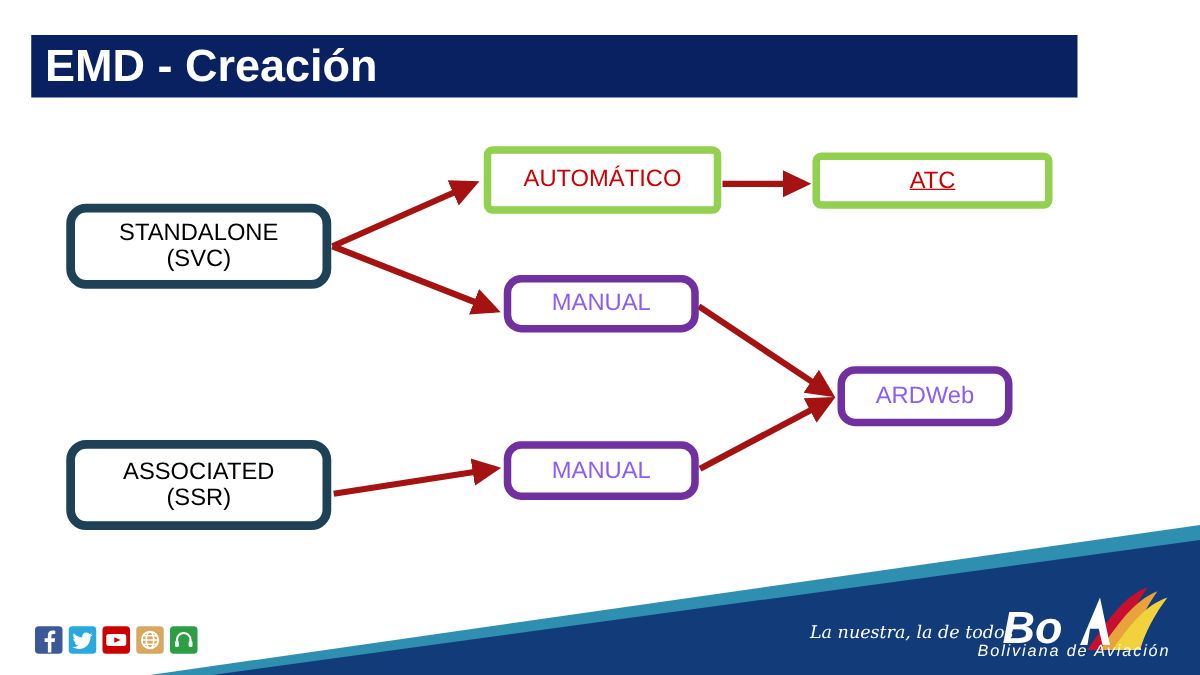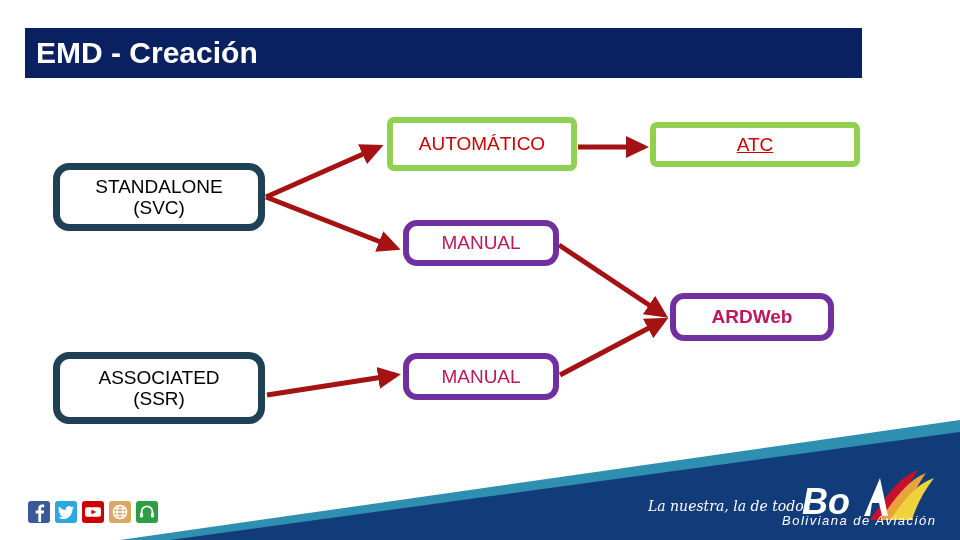--- a/index.html
+++ b/index.html
@@ -27,21 +27,21 @@
     height: 50px;
     background: #0A2161;
   }
   .title-text {
     position: absolute;
     left: 36px;
     top: 30px;
     height: 46px;
     line-height: 46px;
     color: #FFFFFF;
-    font-size: 30px;
+    font-size: 36px;
     font-weight: bold;
     letter-spacing: 0px;
     white-space: nowrap;
   }
 
   
   .node {
     position: absolute;
     box-sizing: border-box;
     display: flex;
@@ -60,31 +60,31 @@
   }
   .node-green {
     border: 6px solid #92D050;
     border-radius: 7px;
     color: #CC0000;
     font-size: 19px;
   }
   .node-purple {
     border: 6px solid #7030A0;
     border-radius: 14px;
-    color: #be185d;
+    color: #8b5cf6;
     font-size: 19px;
   }
 
   #node-standalone { left: 53px;  top: 163px; width: 212px; height: 68px; }
   #node-associated { left: 53px;  top: 352px; width: 212px; height: 72px; }
   #node-automatico { left: 387px; top: 117px; width: 190px; height: 54px; }
-  #node-atc        { left: 650px; top: 122px; width: 210px; height: 45px; text-decoration: underline; }
+  #node-atc        { left: 650px; top: 122px; width: 192px; height: 45px; text-decoration: underline; }
   #node-manual-1   { left: 403px; top: 220px; width: 156px; height: 46px; }
   #node-manual-2   { left: 403px; top: 353px; width: 156px; height: 47px; }
-  #node-ardweb     { left: 670px; top: 293px; width: 164px; height: 48px; font-weight: bold; }
+  #node-ardweb     { left: 670px; top: 293px; width: 140px; height: 48px; }
 
   
   #connectors {
     position: absolute;
     left: 0;
     top: 0;
     width: 960px;
     height: 540px;
     pointer-events: none;
   }

